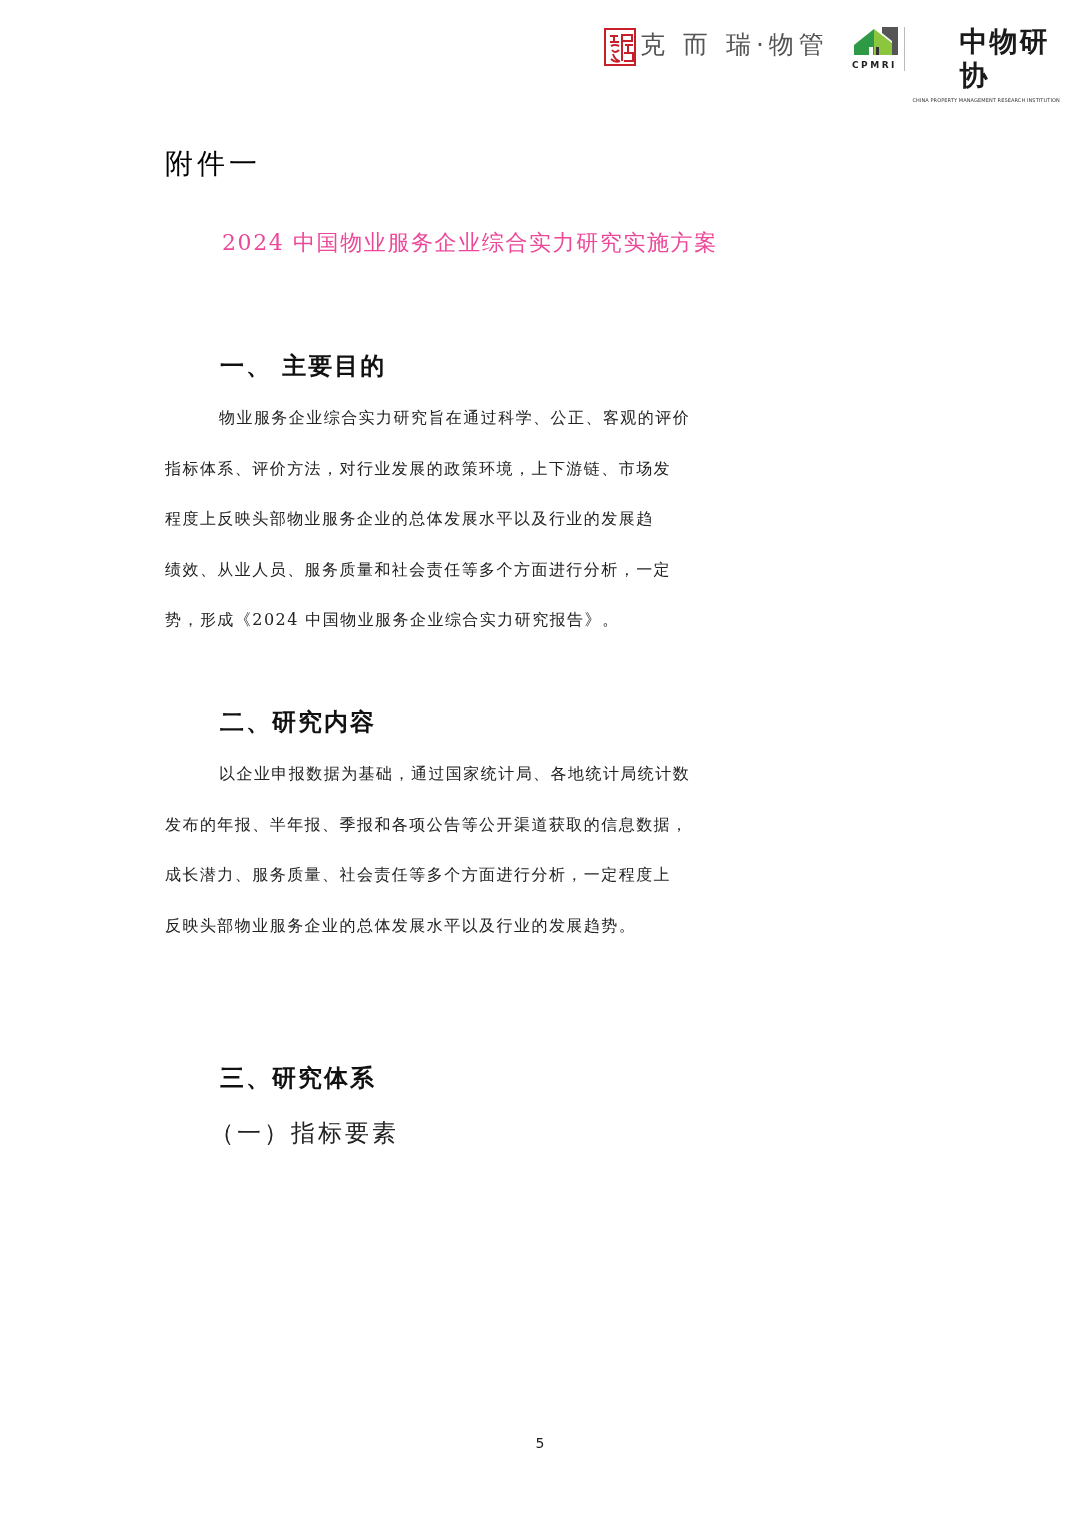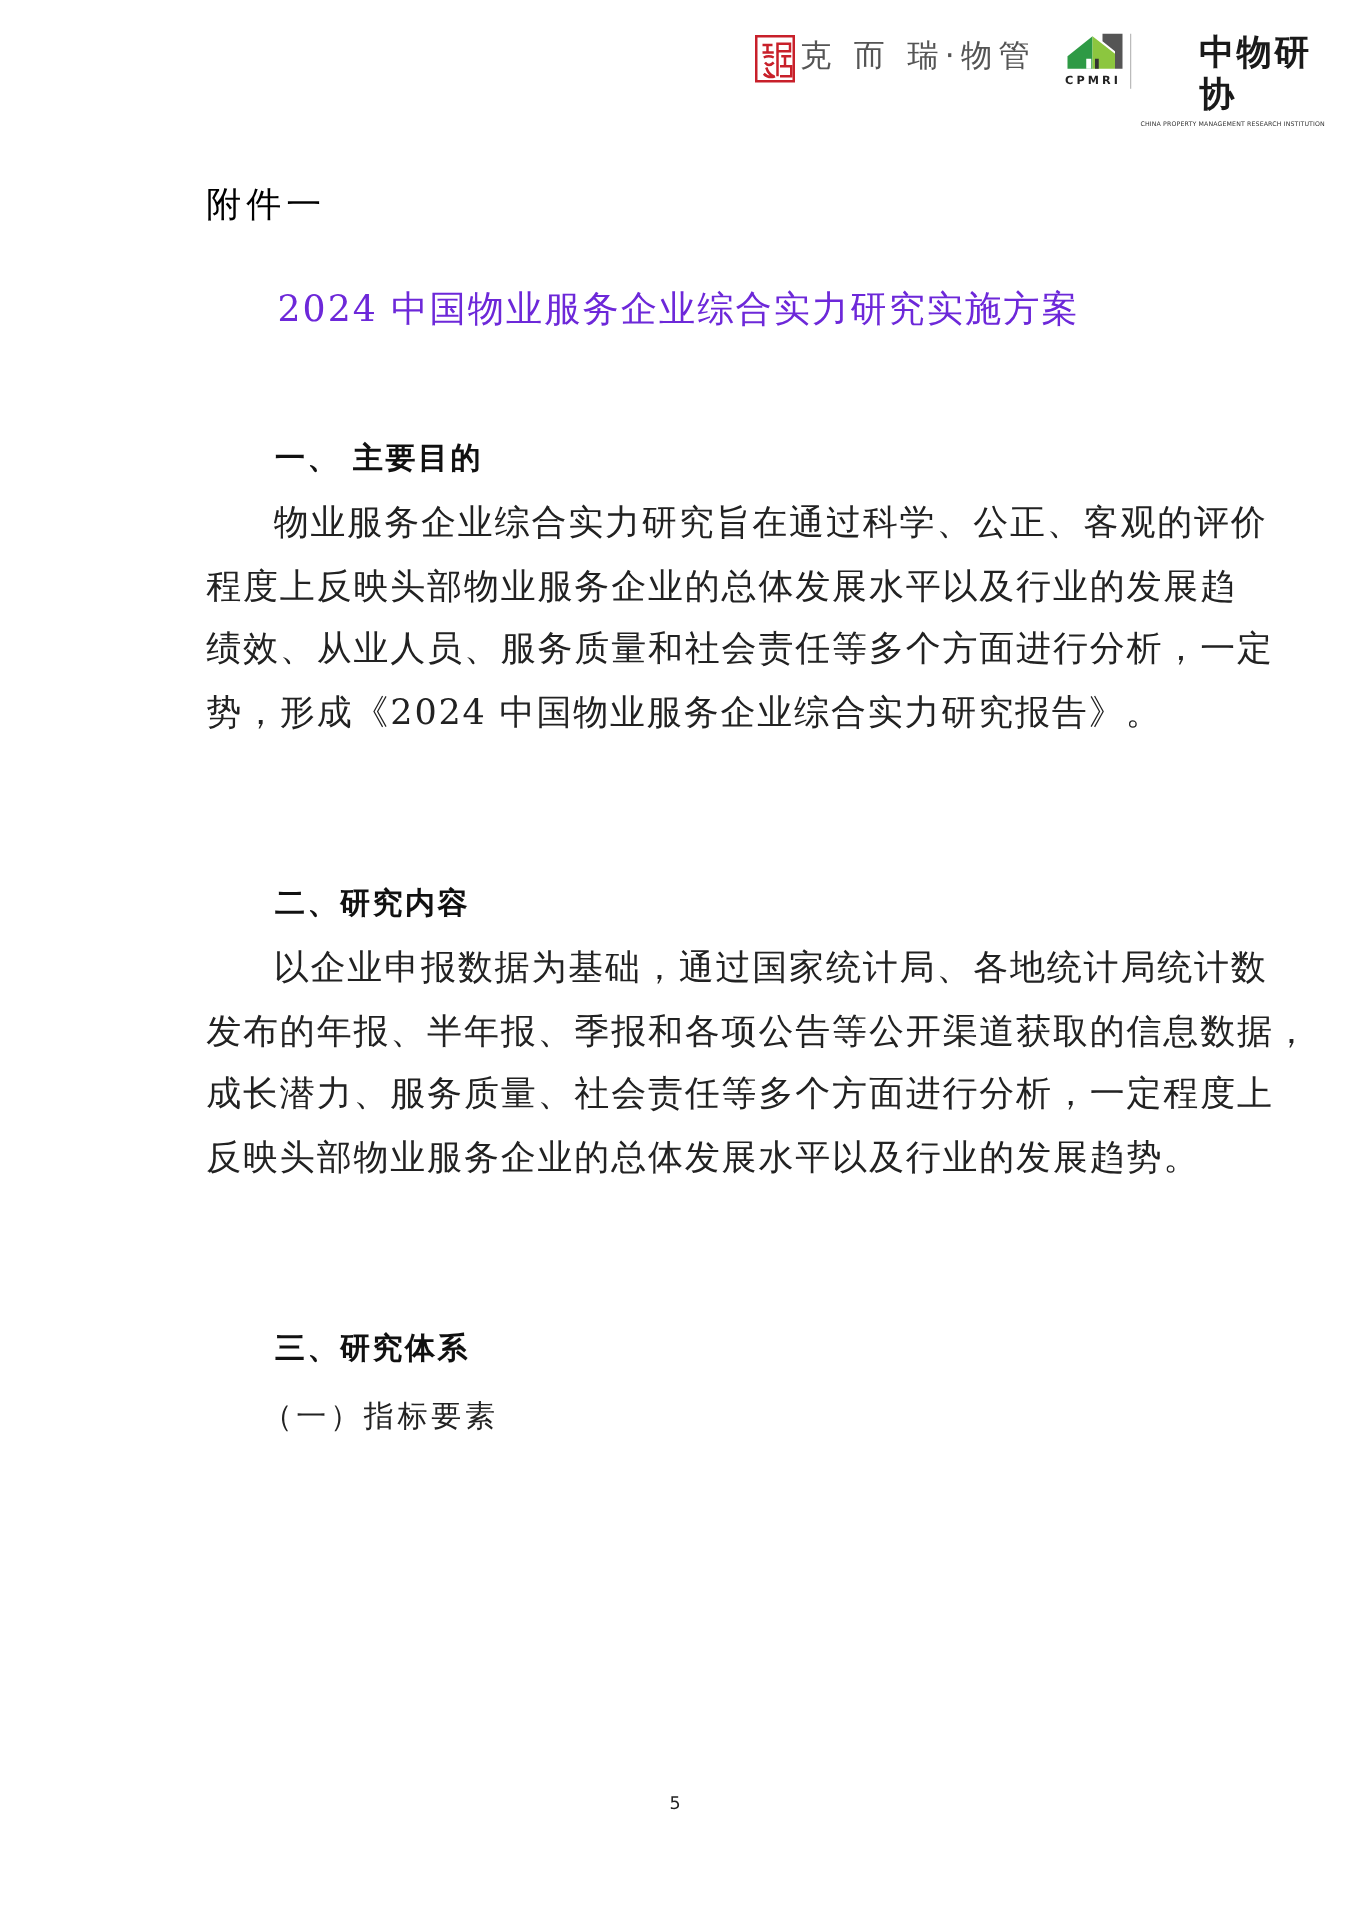--- a/index.html
+++ b/index.html
@@ -21,25 +21,25 @@
       font-weight: bold; letter-spacing: 2.5px; color: #222; }
     .cp-divider { width: 1px; height: 44px; background: #bbb; margin-left: 6px; margin-top: 2px; }
     .cp-right { margin-left: 8px; display: flex; flex-direction: column; }
     .cp-name { font-family: "DejaVu Serif", serif; font-weight: bold; font-size: 28px; color: #1a1a1a;
       letter-spacing: 2px; line-height: 34px; margin-left: 47px; }
     .cp-sub { font-family: "DejaVu Sans", sans-serif; font-size: 5px; color: #333; letter-spacing: 0.1px;
       white-space: nowrap; margin-top: 4px; }
 
     .page { position: absolute; left: 165px; top: 0; width: 780px; }
     .attach { position: absolute; top: 145px; left: 0; font-size: 28px; letter-spacing: 4px; color: #000000; }
-    .title { position: absolute; top: 228px; left: 57px; font-size: 29px; letter-spacing: 1.6px; white-space: nowrap; color: #6d28d9; }
+    .title { position: absolute; top: 228px; left: 57px; font-size: 22px; letter-spacing: 1.6px; white-space: nowrap; color: #ec4899; }
 
     .h2 { position: absolute; left: 55px; font-size: 24px; font-weight: bold; letter-spacing: 2px; font-family: "DejaVu Sans", sans-serif; color: #111; }
     .h3 { position: absolute; left: 45px; font-size: 24px; letter-spacing: 3px; color: #222; }
-    .para { position: absolute; left: 0; width: 780px; font-size: 28px; line-height: 50.5px; color: #222;
+    .para { position: absolute; left: 0; width: 780px; font-size: 16px; line-height: 50.5px; color: #222;
       text-align: justify; text-align-last: left; letter-spacing: 1.45px; }
     .para .line { display: block; white-space: nowrap; height: 50.5px; }
     .para .indent { padding-left: 54px; }
 
     .pagenum { position: absolute; top: 1435px; left: 0; width: 1080px; text-align: center;
       font-family: "DejaVu Sans", sans-serif; font-size: 14px; color: #222; }
   </style>
 </head>
 <body>
 
@@ -73,20 +73,21 @@
   </div>
 </div>
 
 <div class="page">
   <div class="attach">附件一</div>
   <div class="title">2024 中国物业服务企业综合实力研究实施方案</div>
 
   <div class="h2" style="top:350px;">一、 主要目的</div>
   <div class="para" style="top:393px;">
     <span class="line indent">物业服务企业综合实力研究旨在通过科学、公正、客观的评价</span>
+    <span class="line">指标体系、评价方法，对行业发展的政策环境，上下游链、市场发</span>
     <span class="line">程度上反映头部物业服务企业的总体发展水平以及行业的发展趋</span>
     <span class="line">绩效、从业人员、服务质量和社会责任等多个方面进行分析，一定</span>
     <span class="line">势，形成《2024 中国物业服务企业综合实力研究报告》。</span>
   </div>
 
   <div class="h2" style="top:706px;">二、研究内容</div>
   <div class="para" style="top:749px;">
     <span class="line indent">以企业申报数据为基础，通过国家统计局、各地统计局统计数</span>
     <span class="line">发布的年报、半年报、季报和各项公告等公开渠道获取的信息数据，</span>
     <span class="line">成长潜力、服务质量、社会责任等多个方面进行分析，一定程度上</span>

